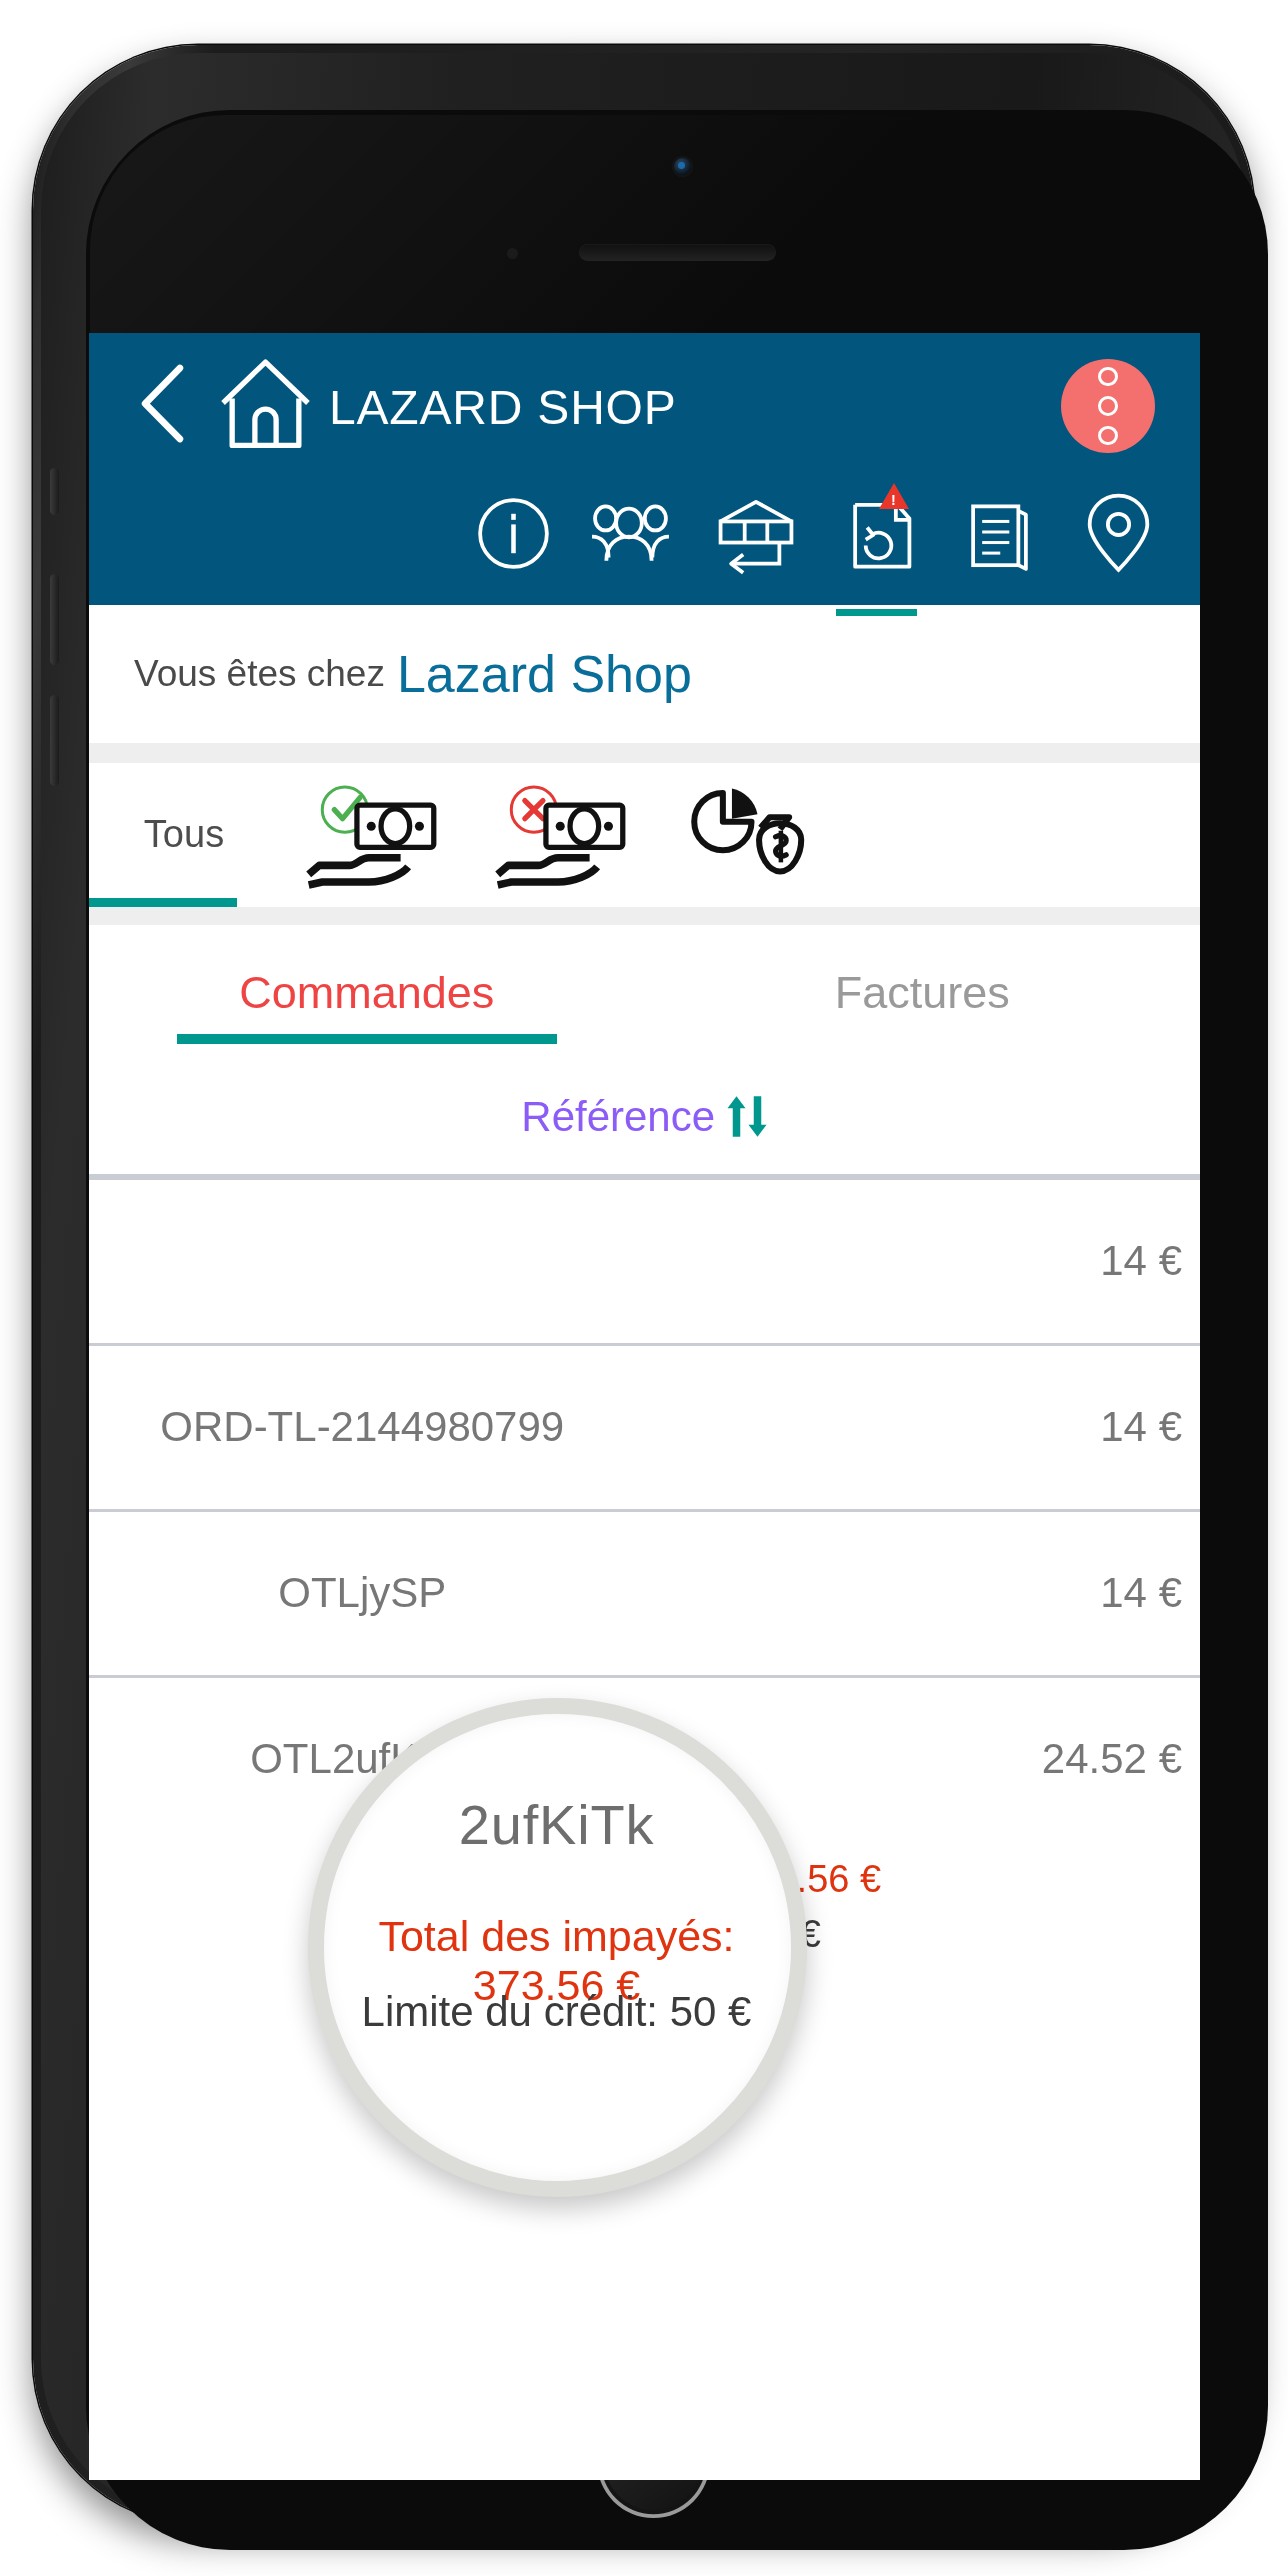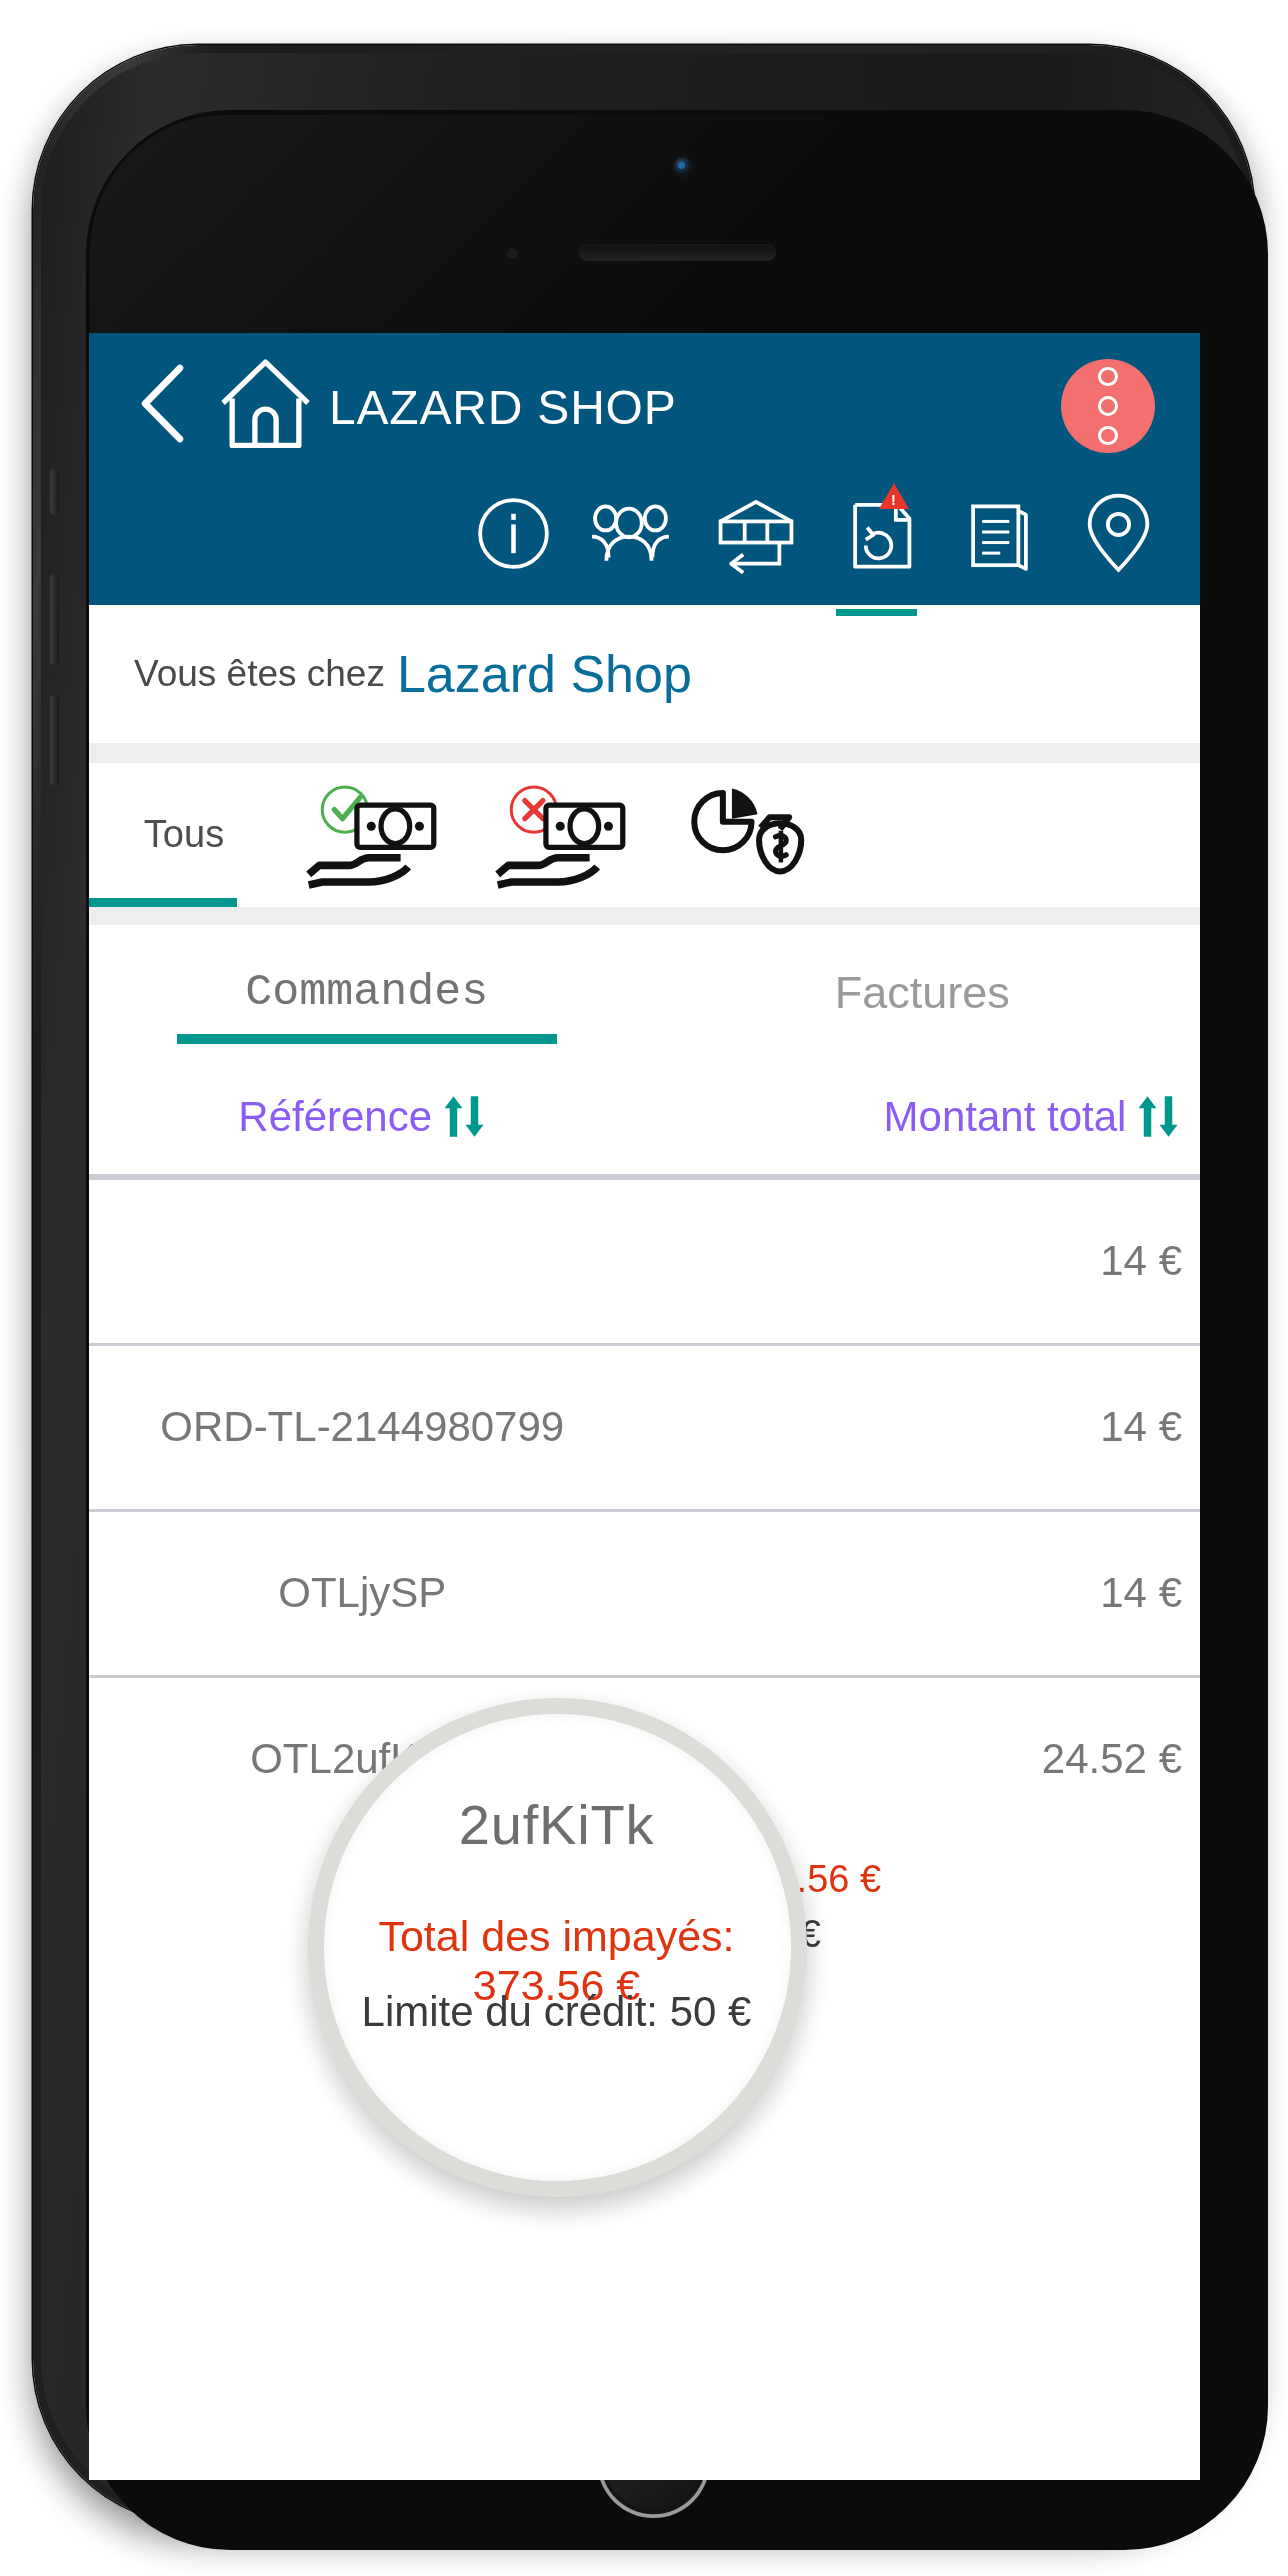--- a/index.html
+++ b/index.html
@@ -77,21 +77,21 @@
   .f-item{height:144px;display:flex;align-items:center;justify-content:center;position:relative;}
   .f-tous{width:190px;}
   .f-tous span{font-size:38px;color:#4d4d4d;}
   .f-tous.active::after{content:"";position:absolute;left:0;right:42px;bottom:0;height:8.3px;background:#00978f;}
   .f-ico{width:189px;}
   .thin{height:18px;background:#eeeeee;}
 
   
   .mtabs{height:136px;display:flex;background:#fff;}
   .mtab{flex:1;display:flex;align-items:center;justify-content:center;position:relative;font-size:45px;color:#9a9a9a;}
-  .mtab.active{color:#737373;font-family:Liberation Mono, monospace;}
+  .mtab.active{color:#ef4444;}
   .mtab.active::after{content:"";position:absolute;left:88px;right:88px;bottom:16.6px;height:9.8px;background:#00978f;}
 
   
   .colhead{height:113px;display:flex;align-items:center;background:#fff;}
   .ch{flex:1;display:flex;align-items:flex-start;gap:10.6px;color:#8b5cf6;font-size:42px;}
   .ch.left{justify-content:center;}
   .ch.right{justify-content:flex-end;padding-right:21px;}
   .sortico{display:inline-block;width:42px;height:47px;position:relative;flex:none;}
 
   
@@ -287,27 +287,20 @@
     </div>
 
     <div class="colhead">
       <div class="ch left">
         <span>Référence</span>
         <svg class="sortico" viewBox="0 0 56 62">
           <polygon points="14,4 26,20 19,20 19,58 9,58 9,20 2,20" fill="#00978f"></polygon>
           <polygon points="42,58 54,42 47,42 47,4 37,4 37,42 30,42" fill="#00978f"></polygon>
         </svg>
       </div>
-      <div class="ch right">
-        <span>Montant total</span>
-        <svg class="sortico" viewBox="0 0 56 62">
-          <polygon points="14,4 26,20 19,20 19,58 9,58 9,20 2,20" fill="#00978f"></polygon>
-          <polygon points="42,58 54,42 47,42 47,4 37,4 37,42 30,42" fill="#00978f"></polygon>
-        </svg>
-      </div>
     </div>
 
     <div class="rowline"></div>
 
     <div class="rowline"></div>
     <div class="trow">
       <div class="tc right">14 €</div>
     </div>
 
     <div class="rowline"></div>

